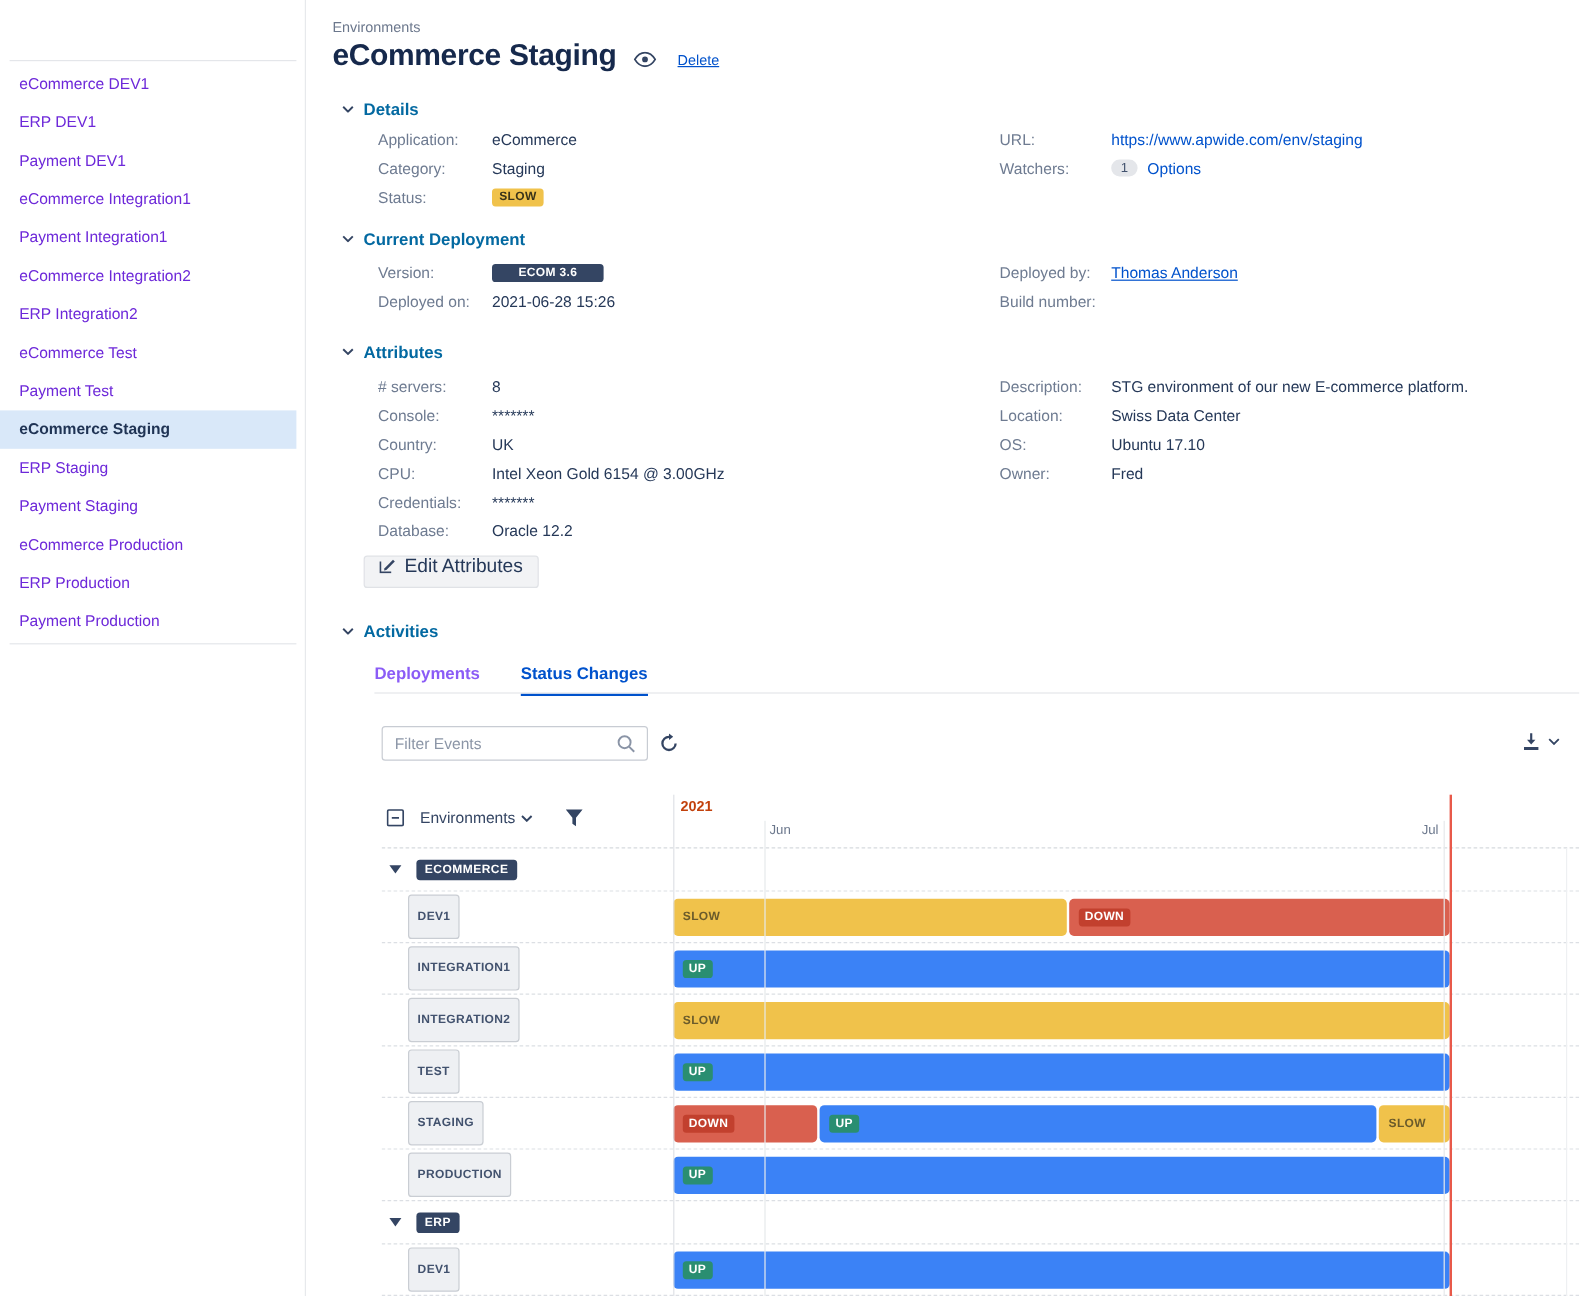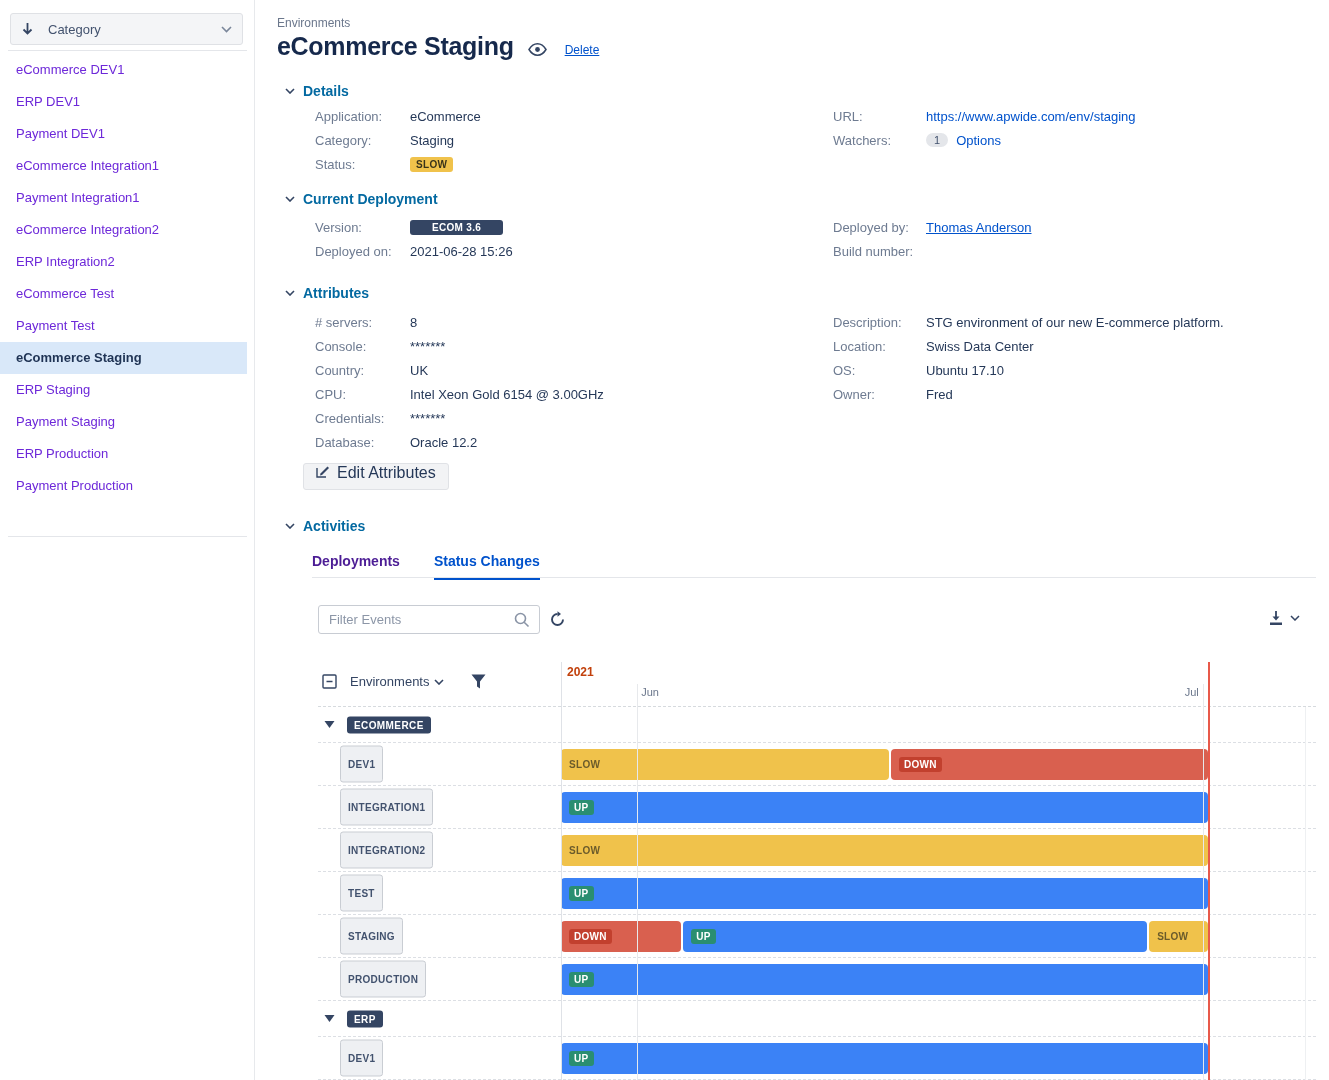--- a/index.html
+++ b/index.html
@@ -44,21 +44,21 @@
   .badge-dark { background:#344563; color:#fff; font-size:10px; font-weight:bold;
     padding:2px 22px; border-radius:3px; letter-spacing:0.3px; }
   .watch-pill { background:#e4e6ea; color:#42526e; font-size:11px; border-radius:9px;
     padding:1px 8px; margin-right:8px; cursor:pointer; }
   .edit-btn { left:303px; top:463px; height:27px; background:#f2f3f5; border:1px solid #e0e2e6;
     border-radius:3px; display:flex; align-items:flex-start; gap:7px; padding:0 12px;
     font-size:16px; color:#253858; cursor:pointer; }
 
   
   .tabs { left:312px; top:553px; display:flex; gap:34px; font-size:14px; font-weight:bold; }
-  .tab { color:#4c1d95; padding-bottom:9px; cursor:pointer; }
+  .tab { color:#8b5cf6; padding-bottom:9px; cursor:pointer; }
   .tab.active { color:#0052cc; border-bottom:2px solid #0052cc; }
   .tabline { left:312px; top:577px; width:1004px; border-bottom:1px solid #e4e6ea; }
   .filter-input { left:318px; top:605px; width:222px; height:29px; border:1px solid #c8ccd3;
     border-radius:3px; font-size:13px; color:#42526e; padding:0 30px 0 10px;
     font-family:"Liberation Sans", sans-serif; }
   .filter-input::placeholder { color:#8c96a7; }
   .search-ic { left:514px; top:612px; pointer-events:none; }
   .refresh-ic { left:549px; top:611px; cursor:pointer; }
   .dl-group { left:1268px; top:610px; display:flex; align-items:center; gap:6px; cursor:pointer; }
 
@@ -93,43 +93,35 @@
   .vline { position:absolute; width:1px; top:0; bottom:0; background:#e7e9ec; }
   .vline.sep { background:#dfe2e7; }
   .vline.faint { background:#eef0f2; }
   .today { position:absolute; width:2px; top:0; bottom:0; background:#e8594a; z-index:5; }
   svg { display:block; }
 </style>
 </head>
 <body>
 
 <aside class="sidebar">
-  <div class="cat-select">
-    <svg width="13" height="14" viewBox="0 0 13 14">
-      <path d="M6.5 1 v10 M2.5 7.5 L6.5 11.5 L10.5 7.5" stroke="#344563" stroke-width="1.8" fill="none"></path>
-    </svg>
-    <span class="lbl">Category</span>
-    <svg width="11" height="7" viewBox="0 0 11 7">
-      <path d="M1 1 L5.5 5.5 L10 1" stroke="#7a869a" stroke-width="1.6" fill="none"></path>
-    </svg>
-  </div>
   <div class="side-topline"></div>
   <ul class="env-list" id="env-list">
       <li>eCommerce DEV1</li>
       <li>ERP DEV1</li>
       <li>Payment DEV1</li>
       <li>eCommerce Integration1</li>
       <li>Payment Integration1</li>
       <li>eCommerce Integration2</li>
       <li>ERP Integration2</li>
       <li>eCommerce Test</li>
       <li>Payment Test</li>
       <li class="sel">eCommerce Staging</li>
       <li>ERP Staging</li>
       <li>Payment Staging</li>
+      <li>eCommerce Production</li>
       <li>ERP Production</li>
       <li>Payment Production</li>
     </ul>
   <div class="side-botline"></div>
 </aside>
 
 <div class="abs crumb">Environments</div>
 <div class="abs title-row">
   <span class="page-title">eCommerce Staging</span>
   <span class="eye">

